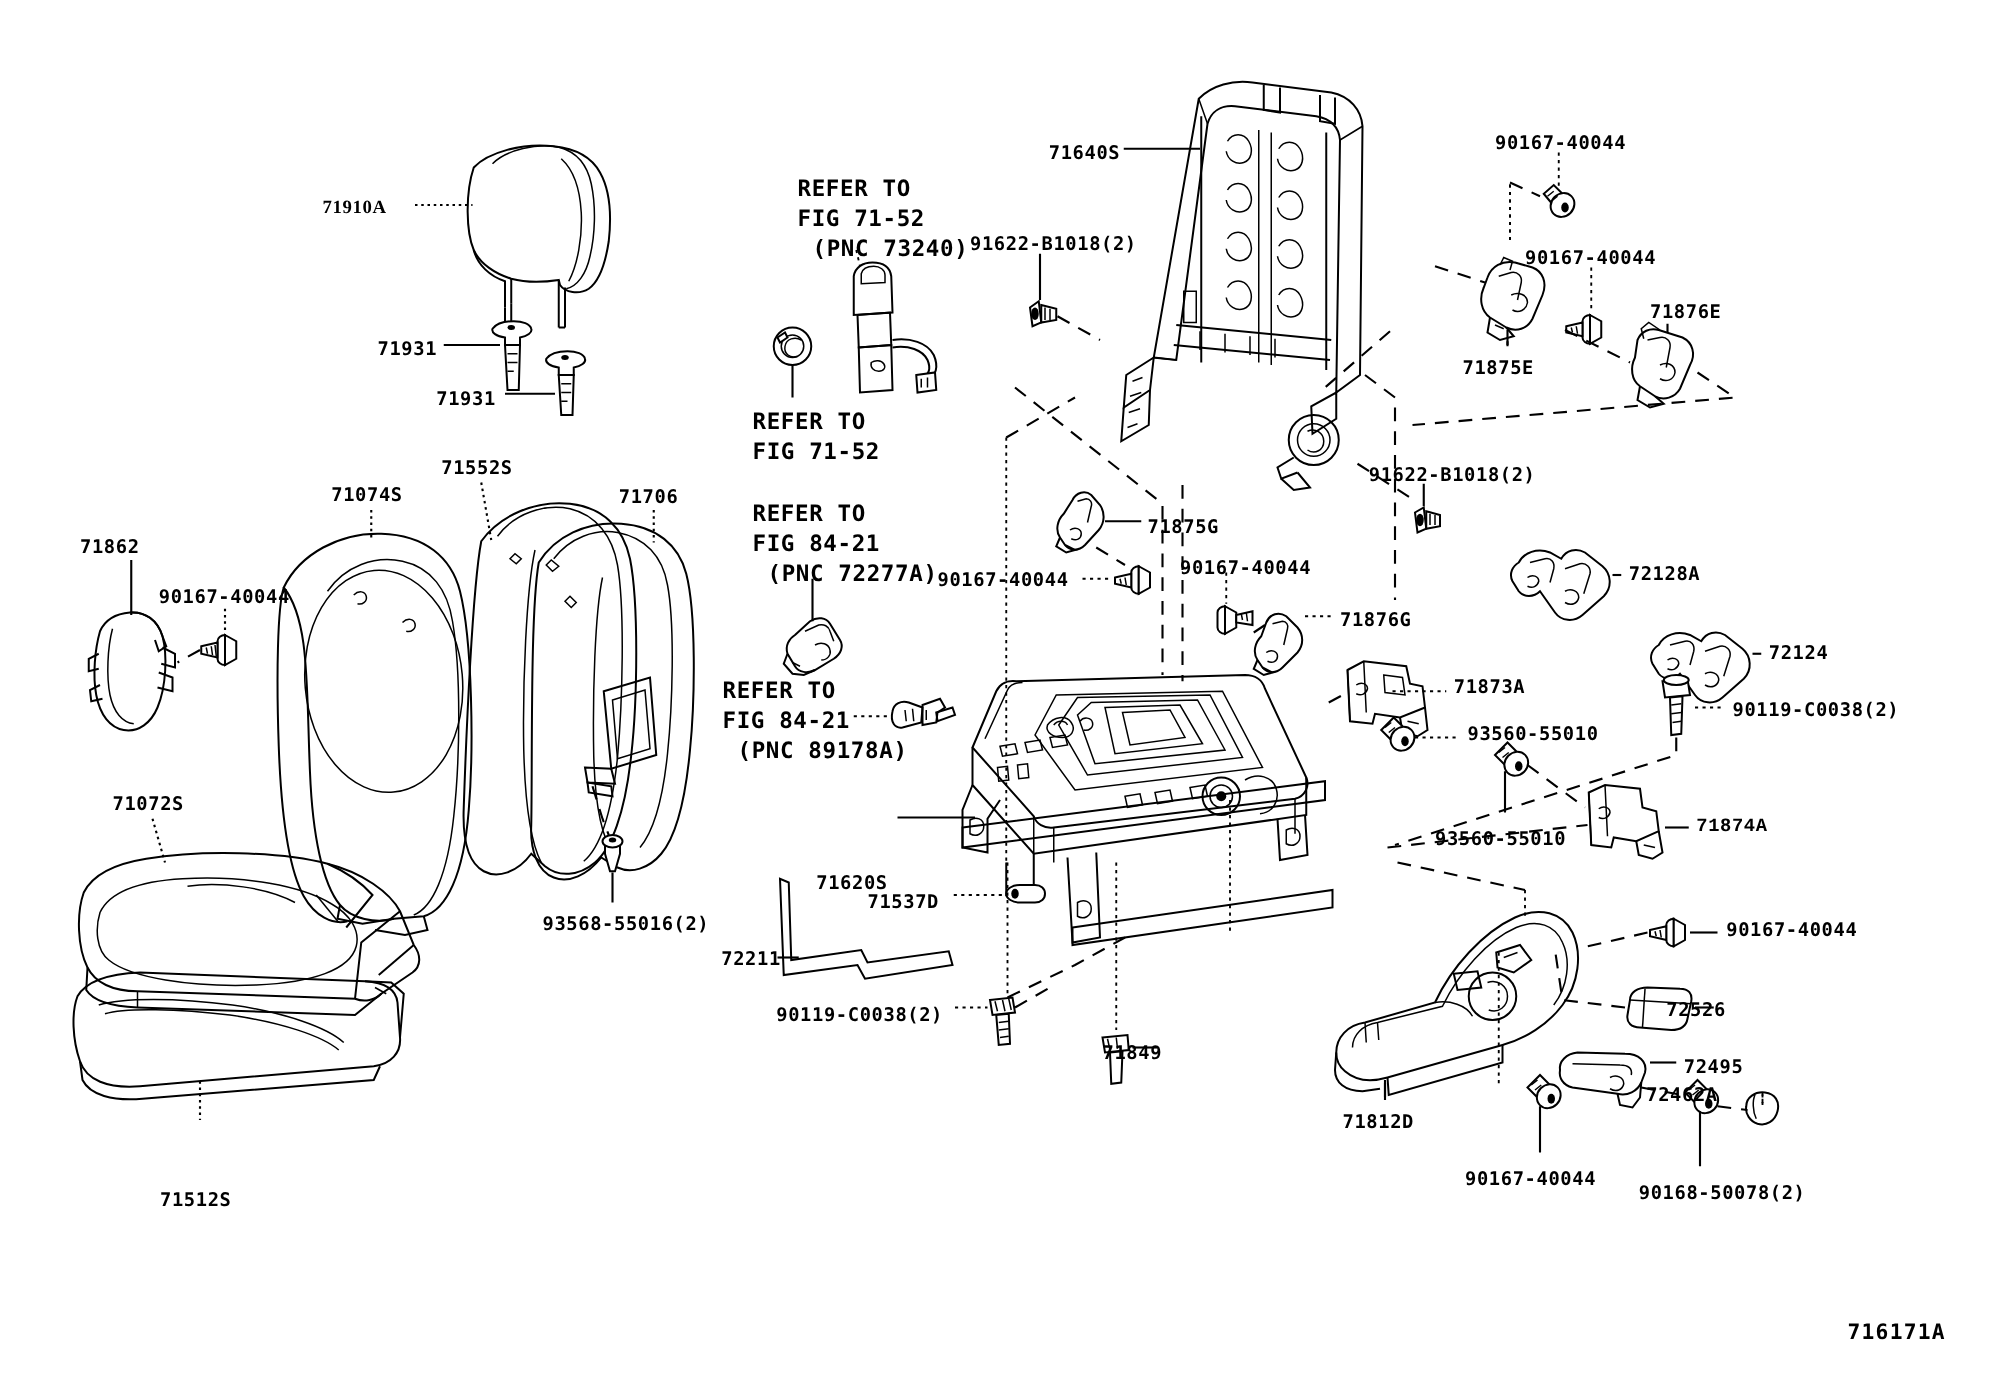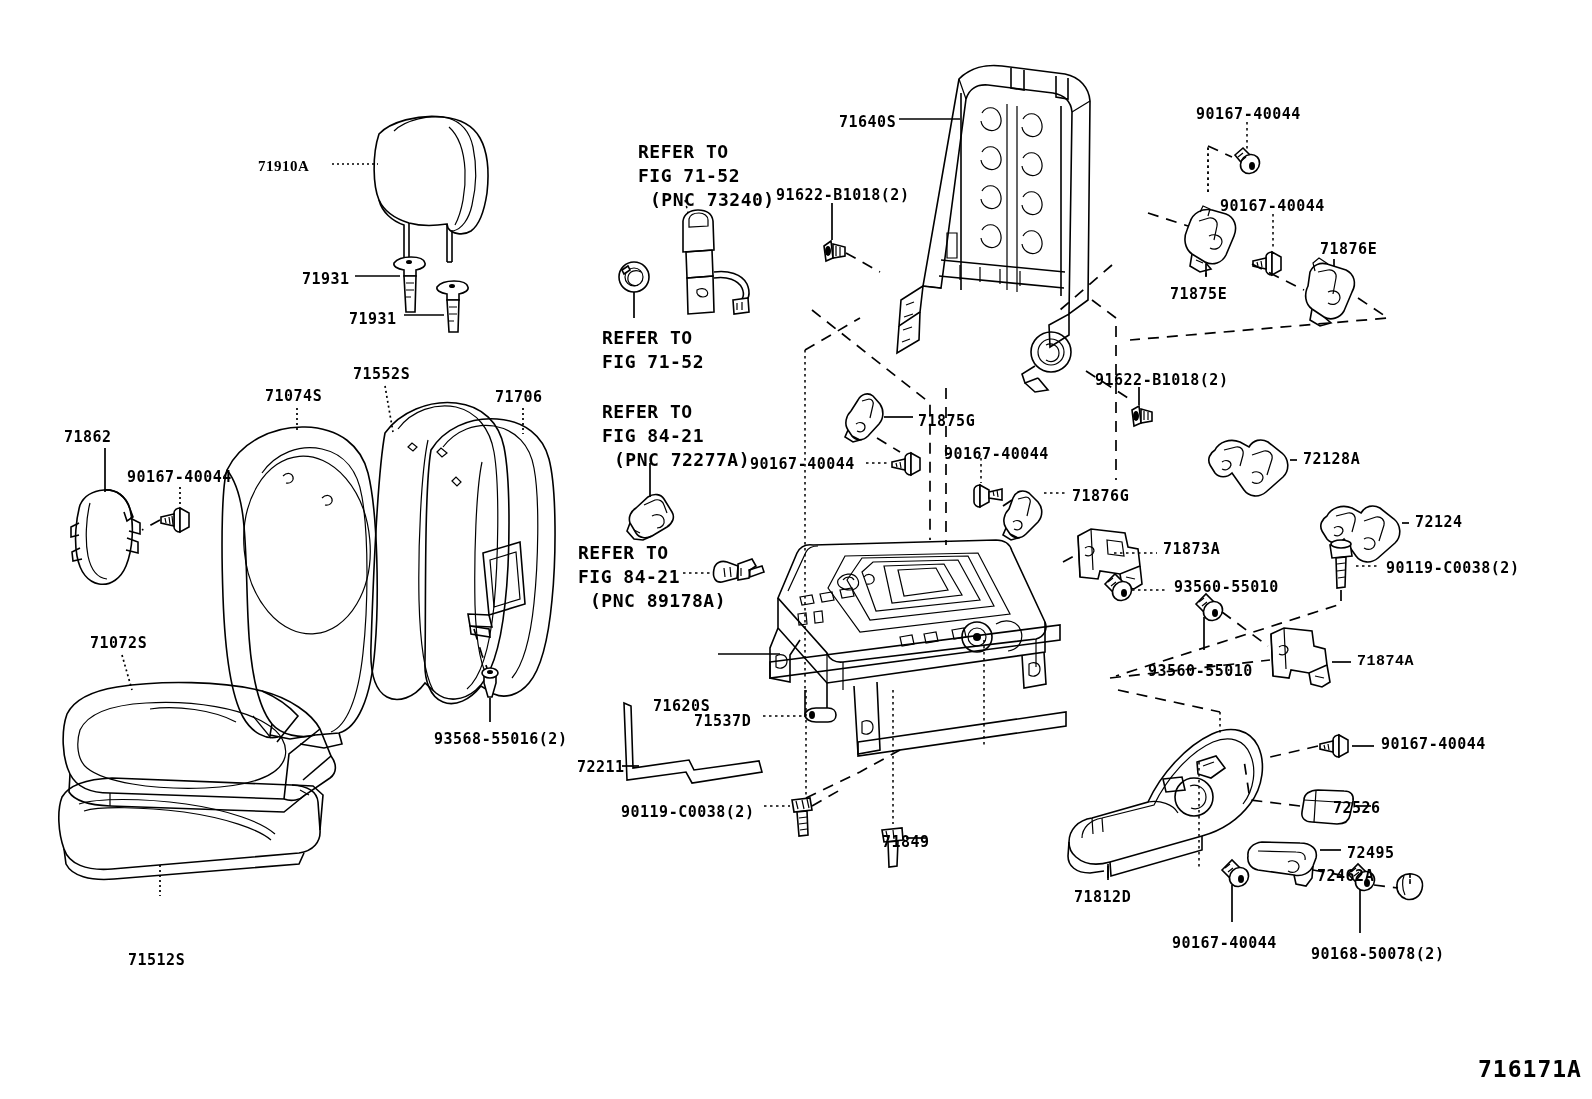--- a/index.html
+++ b/index.html
@@ -4,21 +4,21 @@
 <style>
   html,body{margin:0;padding:0;background:#ffffff;}
   body{width:1592px;height:1099px;position:relative;overflow:hidden;
        font-family:"DejaVu Sans Mono","Liberation Mono",monospace;color:#000;}
   #stage{position:absolute;inset:0;}
   svg.art{position:absolute;left:0;top:0;width:1592px;height:1099px;overflow:visible;}
   .lbl{position:absolute;white-space:nowrap;font-weight:700;
        font-family:"DejaVu Sans Mono","Liberation Mono",monospace;
        font-size:15px;letter-spacing:0.5px;line-height:1.32;color:#000;}
   .lbl.multi{font-size:18px;}
-  .diagid{position:absolute;font-size:23px;font-weight:700;letter-spacing:1px;}
+  .diagid{position:absolute;font-size:17px;font-weight:700;letter-spacing:1px;}
   .art path,.art line,.art polyline,.art polygon,.art circle,.art ellipse,.art rect{
       vector-effect:non-scaling-stroke;}
   .ln{stroke:#000;stroke-width:1.6;fill:none;}
   .ld{stroke:#000;stroke-width:1.5;fill:none;stroke-dasharray:2.5 3.5;}
   .lead{stroke:#000;stroke-width:1.7;fill:none;}
   .leadd{stroke:#000;stroke-width:1.7;fill:none;stroke-dasharray:2 3;}
   .dash{stroke:#000;stroke-width:1.7;fill:none;stroke-dasharray:11 8;}
   .th{stroke:#000;stroke-width:1.2;fill:none;}
   .fillw{fill:#fff;stroke:#000;stroke-width:1.6;}
   .fillk{fill:#000;stroke:none;}

